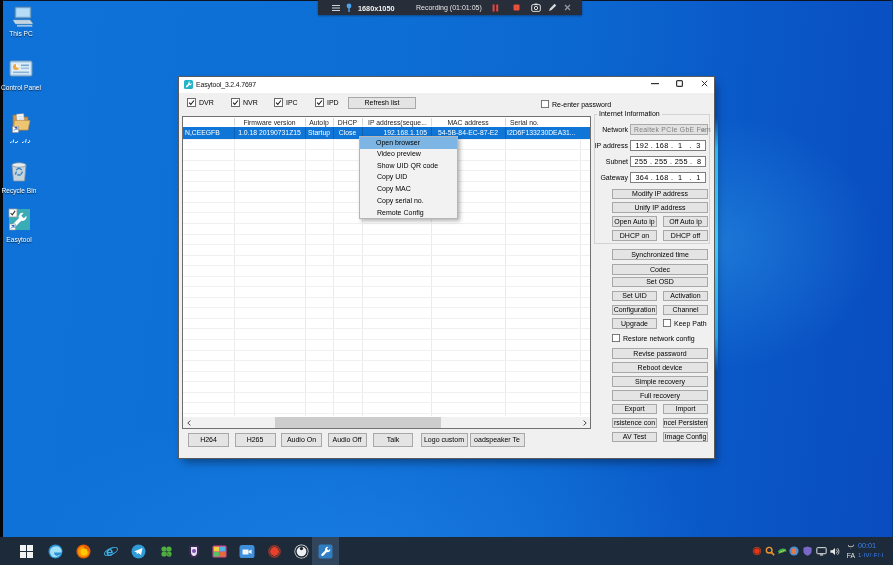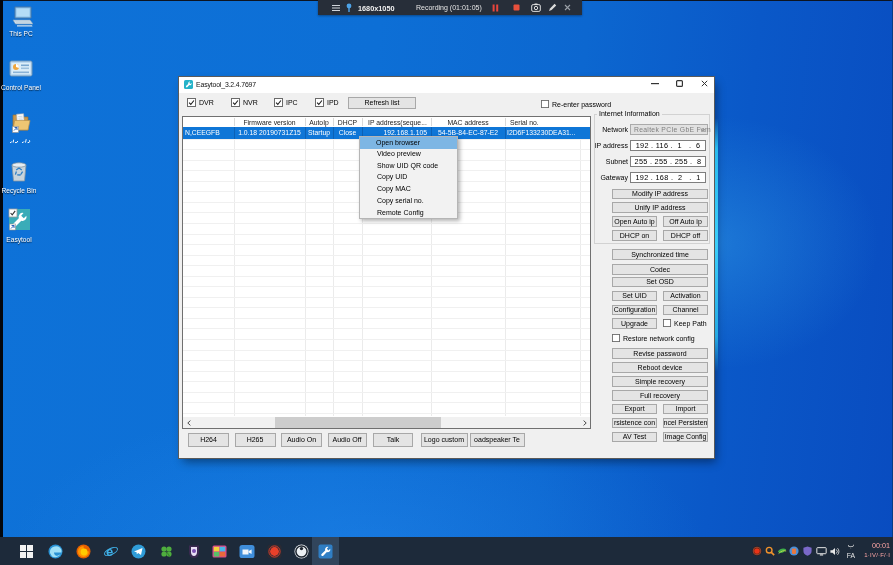--- a/index.html
+++ b/index.html
@@ -282,25 +282,25 @@
 <div class="btn" style="left:373px;top:433px;width:40px;height:13.5px;">Talk</div>
 <div class="btn" style="left:420.5px;top:433px;width:47px;height:13.5px;">Logo custom</div>
 <div class="btn" style="left:469.5px;top:433px;width:55px;height:13.5px;">oadspeaker Te</div>
 <div id="grp"></div>
 <div id="grplbl">Internet Information</div>
 <div class="rlab" style="left:592px;top:126px;width:36px;">Network</div>
 <div class="fld" style="left:630px;top:124px;width:78px;height:10.5px;background:#e1e1e1;border-color:#aaa;color:#7f7f7f;justify-content:flex-start;padding-left:3px;font-size:6.8px;">Realtek PCIe GbE Fam<svg style="position:absolute;right:1px;top:3px;" width="6" height="4" viewBox="0 0 6 4">
       <path d="M0.6 0.6 L3 3 L5.4 0.6" fill="none" stroke="#9a9a9a" stroke-width="1"></path>
     </svg></div>
 <div class="rlab" style="left:592px;top:141.5px;width:36px;">IP address</div>
-<div class="fld" style="left:630px;top:139.5px;width:76px;height:11px;">192 . 116 .  1   .  6</div>
+<div class="fld" style="left:630px;top:139.5px;width:76px;height:11px;">192 . 168 .  1   .  3</div>
 <div class="rlab" style="left:592px;top:157.5px;width:36px;">Subnet</div>
 <div class="fld" style="left:630px;top:155.5px;width:76px;height:11px;">255 . 255 . 255 .  8</div>
 <div class="rlab" style="left:592px;top:173.5px;width:36px;">Gateway</div>
-<div class="fld" style="left:630px;top:171.5px;width:76px;height:11px;">192 . 168 .  2   .  1</div>
+<div class="fld" style="left:630px;top:171.5px;width:76px;height:11px;">364 . 168 .  1   .  1</div>
 <div class="btn" style="left:612px;top:188.5px;width:96px;height:10.5px;font-size:7px;">Modify IP address</div>
 <div class="btn" style="left:612px;top:202px;width:96px;height:10.5px;font-size:7px;">Unify IP address</div>
 <div class="btn" style="left:612px;top:216px;width:45px;height:10.5px;font-size:7px;">Open Auto ip</div>
 <div class="btn" style="left:663px;top:216px;width:45px;height:10.5px;font-size:7px;">Off Auto ip</div>
 <div class="btn" style="left:612px;top:230px;width:45px;height:10.5px;font-size:7px;">DHCP on</div>
 <div class="btn" style="left:663px;top:230px;width:45px;height:10.5px;font-size:7px;">DHCP off</div>
 <div class="btn" style="left:612px;top:249px;width:96px;height:11px;font-size:7px;">Synchronized time</div>
 <div class="btn" style="left:612px;top:263.5px;width:96px;height:11px;font-size:7px;">Codec</div>
 <div class="btn" style="left:612px;top:276.5px;width:96px;height:10.5px;font-size:7px;">Set OSD</div>
 <div class="btn" style="left:612px;top:290.5px;width:45px;height:10.5px;font-size:7px;">Set UID</div>
@@ -465,16 +465,16 @@
     <div class="tbi" style="left:828px;width:14px;">
       <svg width="10" height="9" viewBox="0 0 12 10">
         <path d="M0.5 3.4 H3 L6 0.8 V9.2 L3 6.6 H0.5 Z" fill="#e8e8e8"></path>
         <path d="M7.5 2.5 A3.4 3.4 0 0 1 7.5 7.5 M9 1 A5.5 5.5 0 0 1 9 9" stroke="#e8e8e8" stroke-width="1" fill="none"></path>
       </svg>
     </div>
     <div class="abs" style="left:845px;top:1px;width:12px;height:26px;color:#e8e8e8;text-align:center;">
       <div style="font-size:7px;line-height:13px;">ب</div>
       <div style="font-size:6.8px;line-height:9px;">FA</div>
     </div>
-    <div class="abs" style="left:858px;top:3px;width:32px;color:#fca5a5;text-align:right;">
+    <div class="abs" style="left:858px;top:3px;width:32px;color:#3b82f6;text-align:left;">
       <div style="font-size:7.2px;line-height:11px;">00:01</div>
       <div style="font-size:6px;line-height:8px;letter-spacing:.2px;">1·IV/·F/·I</div>
     </div>
   </div>
 </body></html>

